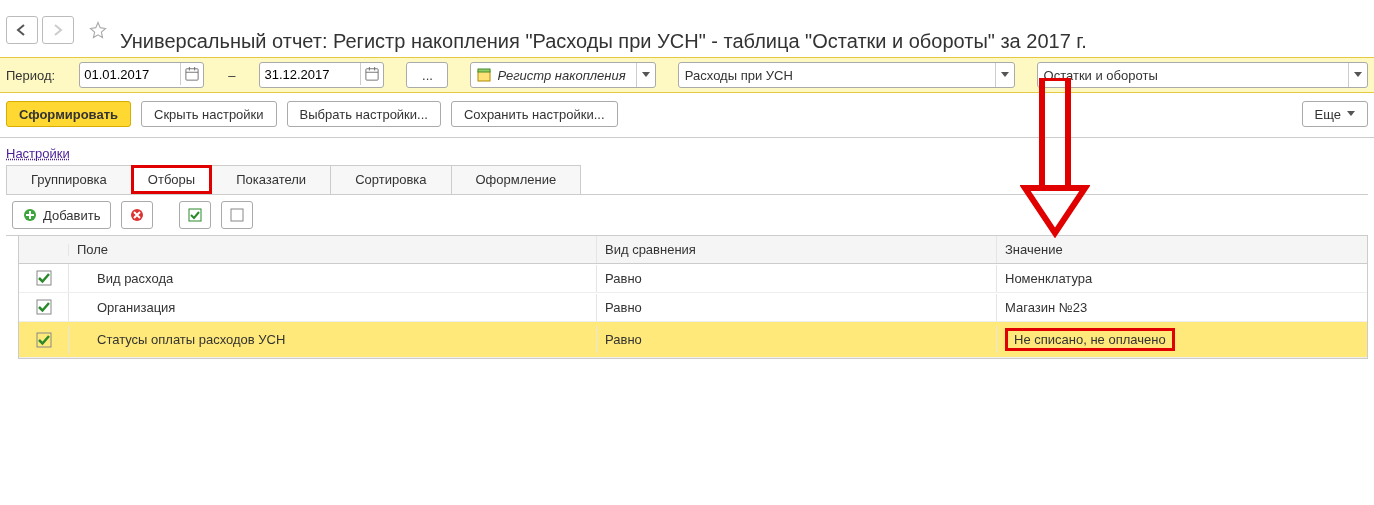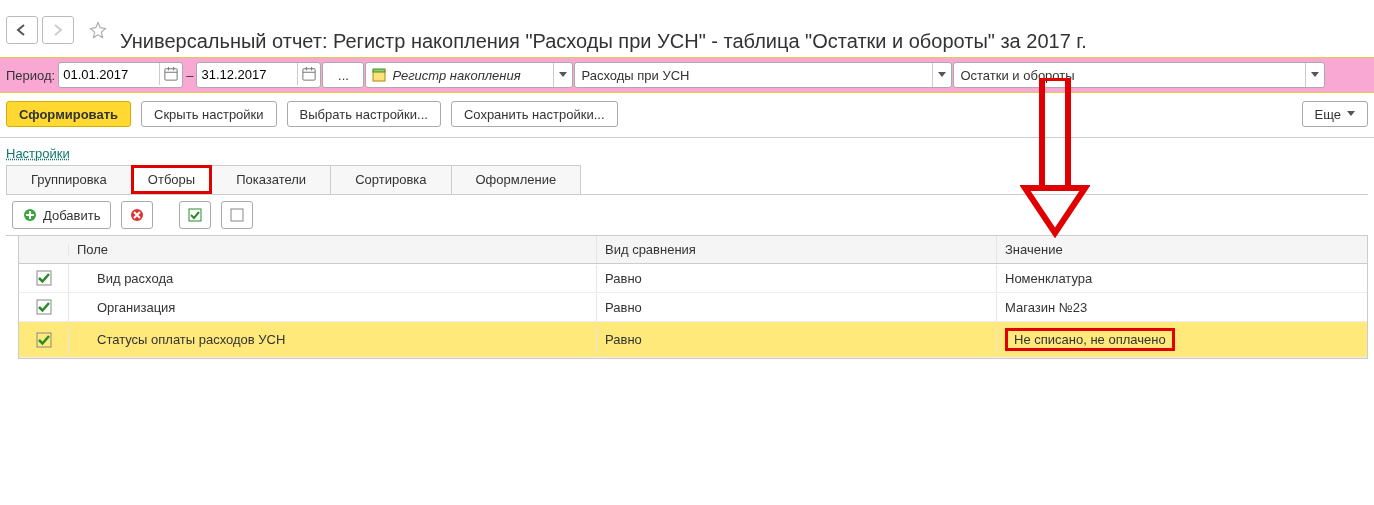--- a/index.html
+++ b/index.html
@@ -40,27 +40,27 @@
     color: #aaa;
   }
   .title {
     font-size: 20px;
     color: #333;
     margin-left: 4px;
     margin-top: 24px;
   }
   
   .period-bar {
-    background: #f9a8d4;
+    background: #fef9c3;
     border-top: 1px solid #e6c943;
     border-bottom: 1px solid #e6c943;
     padding: 4px 6px;
     display: flex;
     align-items: center;
-    gap: 1px;
+    gap: 22px;
   }
   .plabel {
     font-size: 13px;
     color: #333;
     margin-right: 2px;
   }
   .date-input {
     border: 1px solid #aaa;
     background: #fff;
     height: 24px;
@@ -159,21 +159,21 @@
     margin-left: auto;
     display: inline-flex;
     gap: 6px;
   }
   
   .section-title {
     padding: 8px 6px 4px 6px;
     font-size: 13px;
   }
   .section-title a {
-    color: #0f766e;
+    color: #4c1d95;
     text-decoration: underline dotted;
     cursor: pointer;
   }
   .tabs {
     display: flex;
     align-items: stretch;
     border-bottom: 1px solid #ccc;
     margin: 0 6px;
   }
   .tab {

